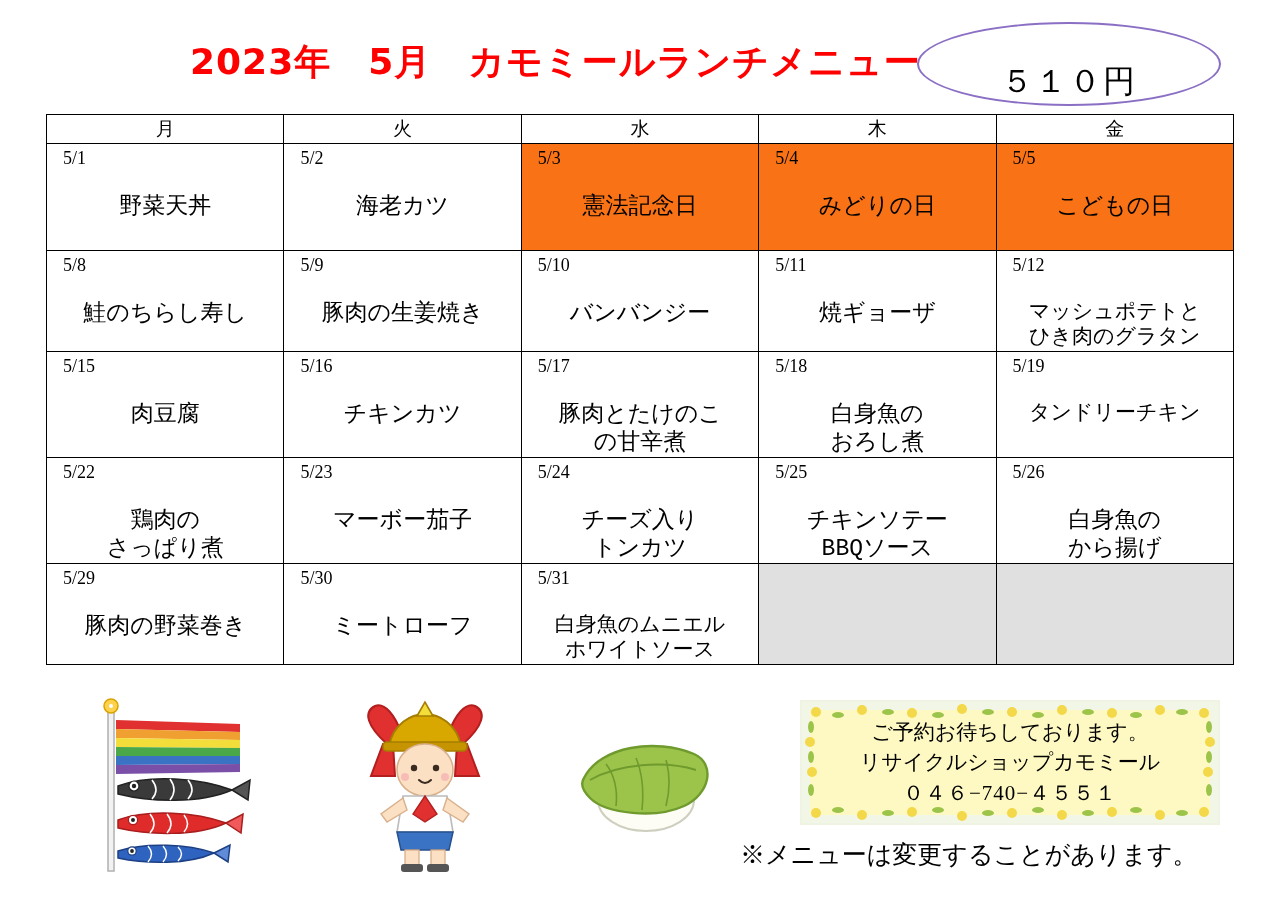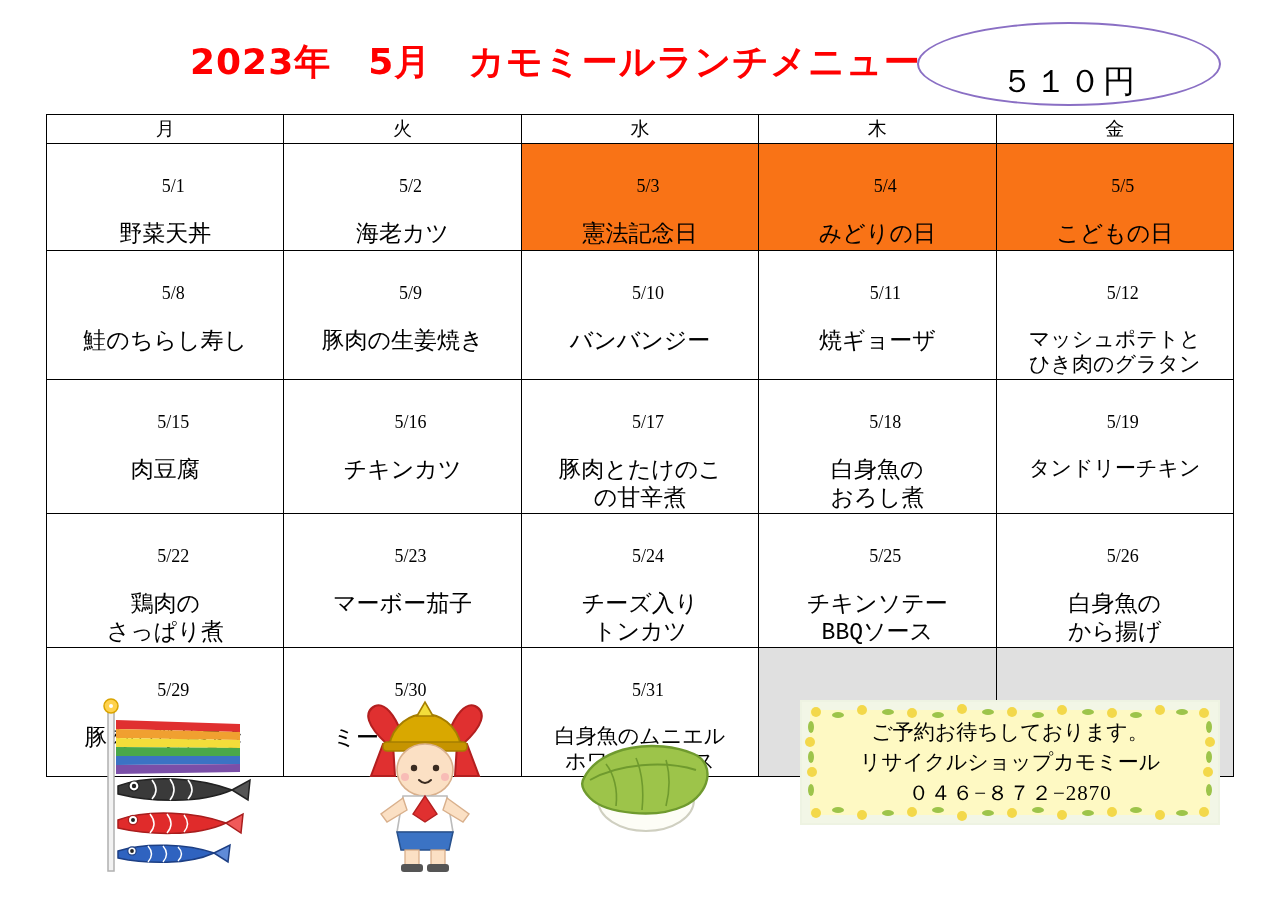--- a/index.html
+++ b/index.html
@@ -74,26 +74,25 @@
     vertical-align: middle;
   }
   td.cell {
     height: 106px;
     position: relative;
     text-align: center;
   }
   td.cell.short { height: 98px; }
   .date {
     display: block;
-    text-align: center;
+    text-align: left;
     padding: 5px 0 0 16px;
     font-size: 18px;
     font-family: "Liberation Serif", serif;
     line-height: 1.1;
-    margin-top: 28px;
   }
   .dish {
     display: block;
     margin-top: 24px;
     font-size: 23px;
     line-height: 1.22;
     font-family: Liberation Mono, monospace;
     padding: 0 4px;
   }
   .dish.sm { font-size: 21px; }
@@ -368,21 +367,21 @@
     <path d="M24 58 C40 26, 96 18, 134 34 C156 44, 150 74, 124 86 C96 99, 46 94, 30 78 C22 70, 20 64, 24 58 Z" fill="#9dc44a" stroke="#6f9a2e" stroke-width="2.4"></path>
     <path d="M30 60 C58 44, 104 40, 136 50" stroke="#6f9a2e" stroke-width="2" fill="none"></path>
     <path d="M46 44 C54 54, 58 70, 56 86" stroke="#6f9a2e" stroke-width="1.6" fill="none"></path>
     <path d="M76 38 C82 52, 84 70, 82 90" stroke="#6f9a2e" stroke-width="1.6" fill="none"></path>
     <path d="M106 40 C110 54, 110 70, 106 86" stroke="#6f9a2e" stroke-width="1.6" fill="none"></path>
   </svg>
 
   <div class="contact">
     <div class="contact-line">ご予約お待ちしております。</div>
     <div class="contact-line">リサイクルショップカモミール</div>
-    <div class="contact-line phone">０４６−８７２−2870</div>
+    <div class="contact-line phone">０４６−740−４５５１</div>
   </div>
   <svg class="contact-deco" viewBox="0 0 420 125">
     <rect x="1" y="1" width="418" height="123" fill="none" stroke="#eef3e2" stroke-width="2"></rect>
     <g fill="#f3d84a">
       <circle cx="16" cy="12" r="5"></circle>
         <circle cx="62" cy="10" r="5"></circle>
         <circle cx="112" cy="13" r="5"></circle>
       <circle cx="162" cy="9" r="5"></circle>
         <circle cx="212" cy="12" r="5"></circle>
         <circle cx="262" cy="10" r="5"></circle>
@@ -422,13 +421,14 @@
         <ellipse cx="382" cy="113" rx="6" ry="3"></ellipse>
       <ellipse cx="11" cy="27" rx="3" ry="6"></ellipse>
         <ellipse cx="11" cy="57" rx="3" ry="6"></ellipse>
         <ellipse cx="11" cy="90" rx="3" ry="6"></ellipse>
       <ellipse cx="409" cy="27" rx="3" ry="6"></ellipse>
         <ellipse cx="409" cy="57" rx="3" ry="6"></ellipse>
         <ellipse cx="409" cy="90" rx="3" ry="6"></ellipse>
     </g>
   </svg>
 
+  <div class="note">※メニューは変更することがあります。</div>
 </div>
 
 </body></html>

